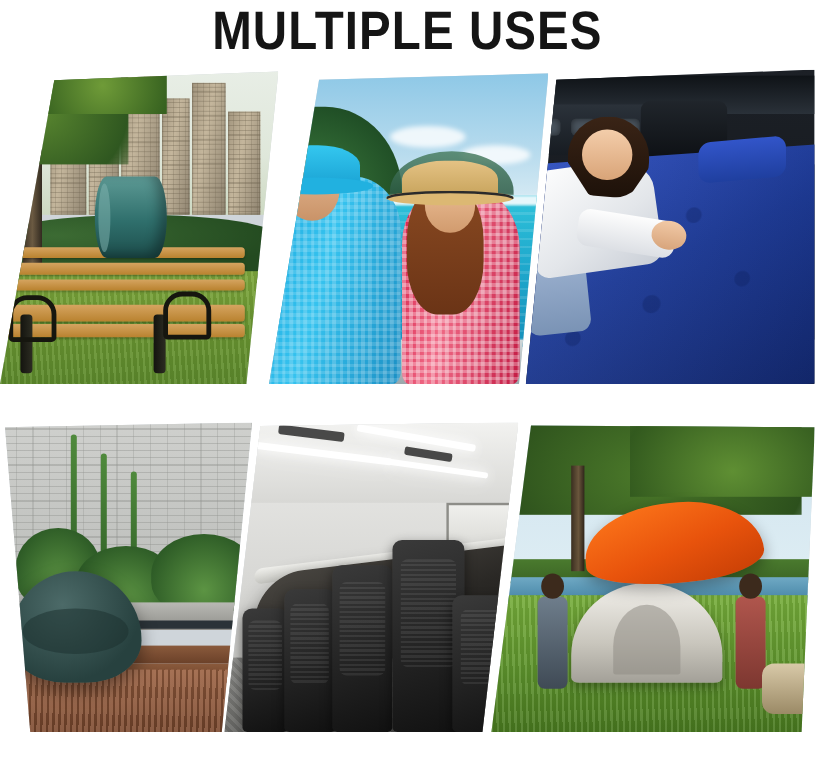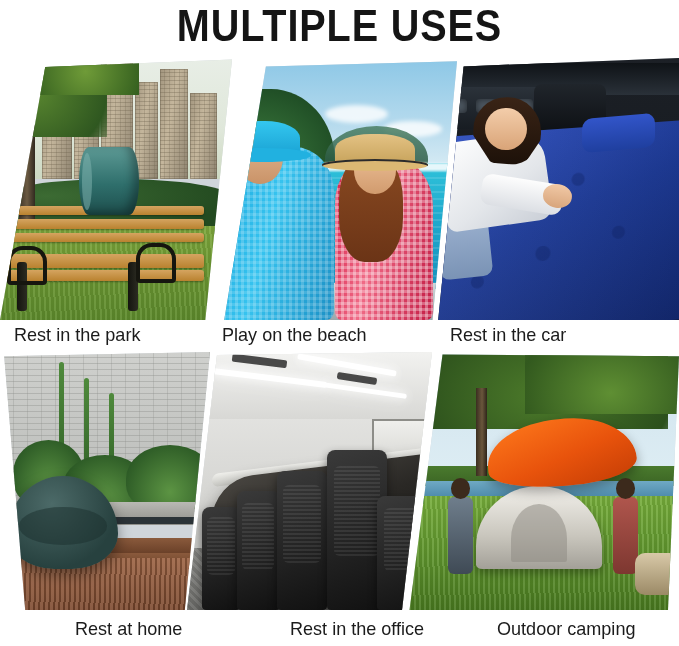--- a/index.html
+++ b/index.html
@@ -325,25 +325,20 @@
         <div class="lay jeans"></div>
         <div class="lay body"></div>
         <div class="lay arm2"></div>
         <div class="lay hand"></div>
         <div class="lay hair"></div>
         <div class="lay head"></div>
       </div>
     </div>
   </div>
 
-  <div class="caps caps1">
-    <div class="cap" style="left:14px">Rest in the park</div>
-    <div class="cap" style="left:222px">Play on the beach</div>
-    <div class="cap" style="left:450px">Rest in the car</div>
-  </div>
 
   <div class="row row2">
 
     <div class="tile t4" style="left:0;width:210px;clip-path:polygon(2% 1.6%,100% 0,88% 100%,12% 100%);">
       <div class="scene">
         <div class="lay wall"></div>
         <div class="vine" style="left:28%;top:4%;height:50%"></div>
         <div class="vine" style="left:40%;top:10%;height:44%"></div>
         <div class="vine" style="left:52%;top:16%;height:38%"></div>
         <div class="fern" style="left:6%;top:34%;width:34%;height:26%"></div>
@@ -393,19 +388,14 @@
         <div class="lay fly"></div>
         <div class="person p1"></div>
         <div class="lay p1h"></div>
         <div class="person p2"></div>
         <div class="lay p2h"></div>
         <div class="lay bag"></div>
       </div>
     </div>
   </div>
 
-  <div class="caps caps2">
-    <div class="cap" style="left:75px">Rest at home</div>
-    <div class="cap" style="left:290px">Rest in the office</div>
-    <div class="cap" style="left:497px">Outdoor camping</div>
-  </div>
 
 </div>
 
 </body></html>

